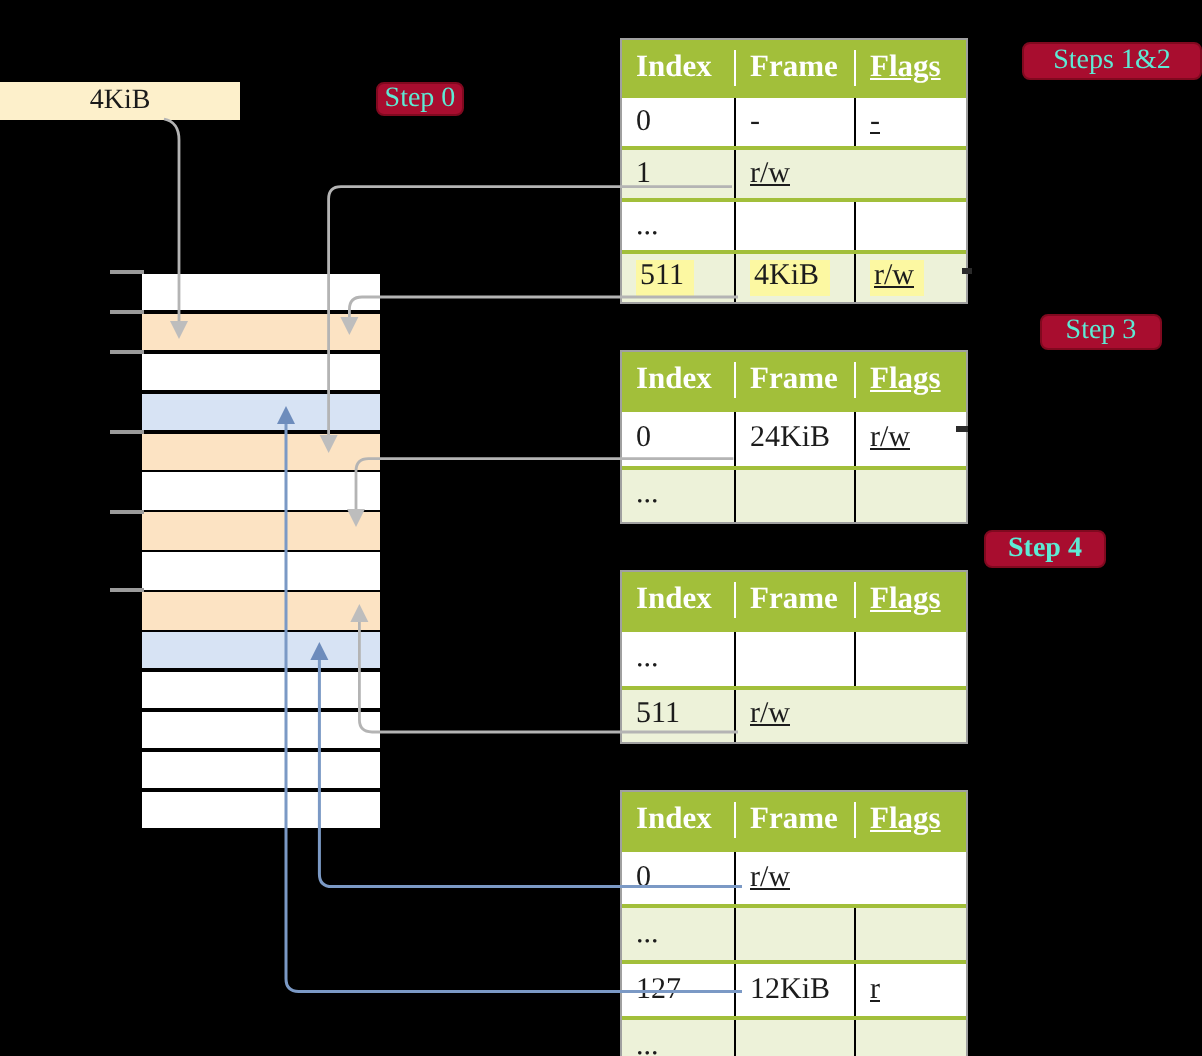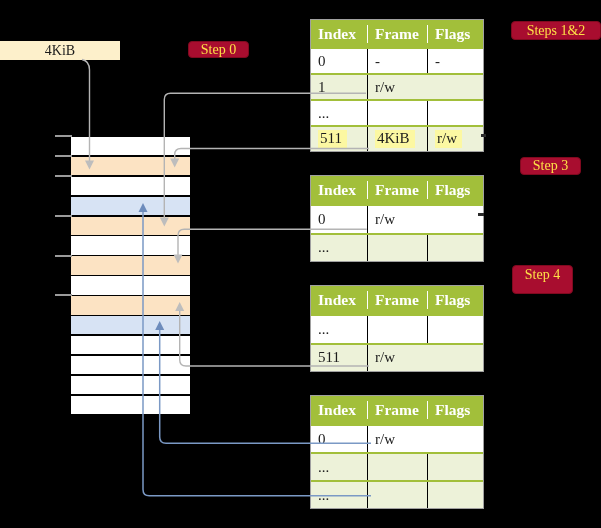--- a/index.html
+++ b/index.html
@@ -23,42 +23,42 @@
 
   .tick{position:absolute;width:17px;height:2px;background:#9b9b9b;z-index:2;}
 
   
   .sizelabel{
     position:absolute;left:0;top:41px;width:120px;height:19px;
     background:var(--label_bg,#fdf0cb);color:#1a1a1a;
     font-size:14px;text-align:center;line-height:19px;z-index:2;
   }
   .badge{
-    position:absolute;background:var(--badge_bg,#a80d2f);color:#fde047;
+    position:absolute;background:var(--badge_bg,#a80d2f);color:#5eead4;
     border:1px solid #80091f;border-radius:4px;text-align:center;
     font-size:14px;z-index:2;box-sizing:border-box;
   }
-  .badge.b0{left:188px;top:41px;width:61px;height:17px;line-height:15px;}
+  .badge.b0{left:188px;top:41px;width:44px;height:17px;line-height:15px;}
   .badge.b12{left:511px;top:21px;width:90px;height:19px;line-height:17px;}
   .badge.b3{left:520px;top:157px;width:61px;height:18px;line-height:16px;}
-  .badge.b4{left:512px;top:265px;width:61px;height:29px;line-height:17px;}
+  .badge.b4{left:492px;top:265px;width:61px;height:19px;line-height:17px;font-weight:bold;}
 
   
   .tbl{
     position:absolute;left:310px;width:172px;
     border:1px solid #a0a0a0;background:#fff;z-index:3;
     font-size:15px;color:#1c1c1c;box-sizing:content-box;
   }
   .tbl .hrow{display:flex;background:var(--table_header_bg,#a2bf3a);color:#fff;font-weight:bold;font-size:15.5px;}
   .tbl .row{display:flex;border-top:2px solid var(--table_header_bg,#a2bf3a);box-sizing:border-box;background:#fff;}
   .tbl .row.alt{background:var(--table_row_alt_bg,#edf2d9);}
   .tbl .cell{box-sizing:border-box;padding-left:7px;display:flex;align-items:center;}
   .tbl .c1{width:57px;}
   .tbl .c2{width:60px;font-family:Liberation Serif, serif;}
-  .tbl .c3{width:55px;}
+  .tbl .c3{width:55px;text-decoration:underline;}
   .tbl .hrow .c1,.tbl .hrow .c2{border-right:1px solid #fff;}
   .tbl .row .c1,.tbl .row .c2{border-right:1px solid #000;}
   .t1{top:19px;}  .t1 .hrow{height:27px;align-items:center;} .t1 .row{height:26px;}
   .t2{top:175px;} .t2 .hrow{height:28px;align-items:center;} .t2 .row{height:28.5px;}
   .t3{top:285px;} .t3 .hrow{height:28px;align-items:center;} .t3 .row{height:28.5px;}
   .t4{top:395px;} .t4 .hrow{height:28px;align-items:center;} .t4 .row{height:28px;}
   .hl{background:var(--highlight_bg,#fcf8a2);padding:0 5px 1px 2px;}
 
   
   svg.overlay{position:absolute;left:0;top:0;z-index:5;pointer-events:none;}
@@ -137,20 +137,21 @@
   </div>
 
   <div class="tbl t2">
     <div class="hrow">
       <div class="cell c1">Index</div>
       <div class="cell c2">Frame</div>
       <div class="cell c3">Flags</div>
     </div>
     <div class="row">
       <div class="cell c1">0</div>
+      <div class="cell c2">24KiB</div>
       <div class="cell c3">r/w</div>
     </div>
     <div class="row alt">
       <div class="cell c1">...</div>
       <div class="cell c2"></div>
       <div class="cell c3"></div>
     </div>
   </div>
 
   <div class="tbl t3">
@@ -177,20 +178,25 @@
       <div class="cell c3">Flags</div>
     </div>
     <div class="row">
       <div class="cell c1">0</div>
       <div class="cell c3">r/w</div>
     </div>
     <div class="row alt">
       <div class="cell c1">...</div>
       <div class="cell c2"></div>
       <div class="cell c3"></div>
+    </div>
+    <div class="row">
+      <div class="cell c1">127</div>
+      <div class="cell c2">12KiB</div>
+      <div class="cell c3">r</div>
     </div>
     <div class="row alt">
       <div class="cell c1">...</div>
       <div class="cell c2"></div>
       <div class="cell c3"></div>
     </div>
   </div>
 
   <div class="dash d1"></div>
   <div class="dash d2"></div>

